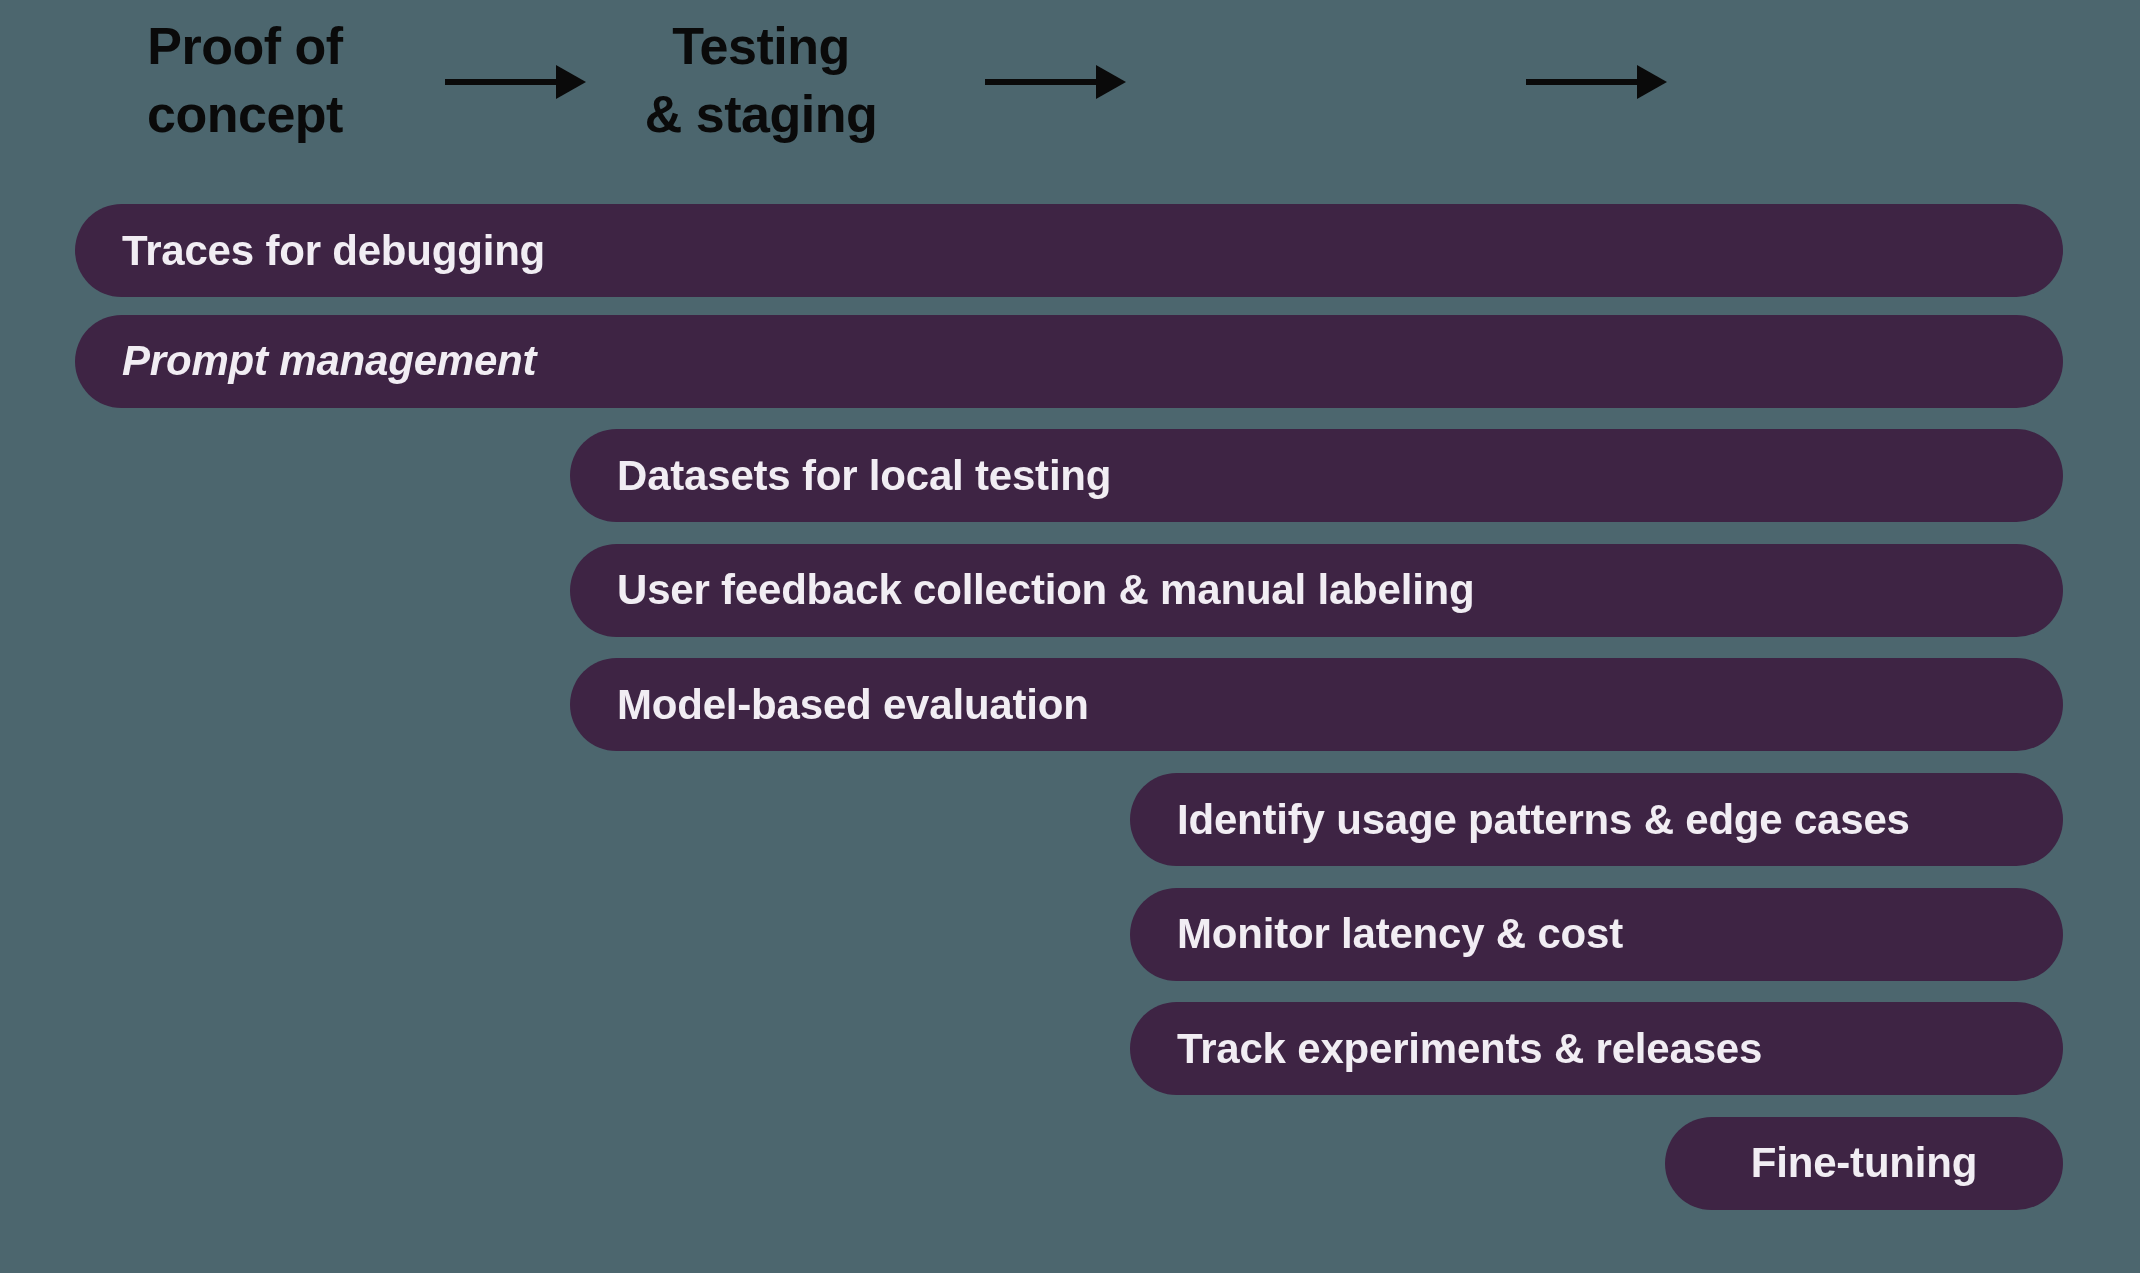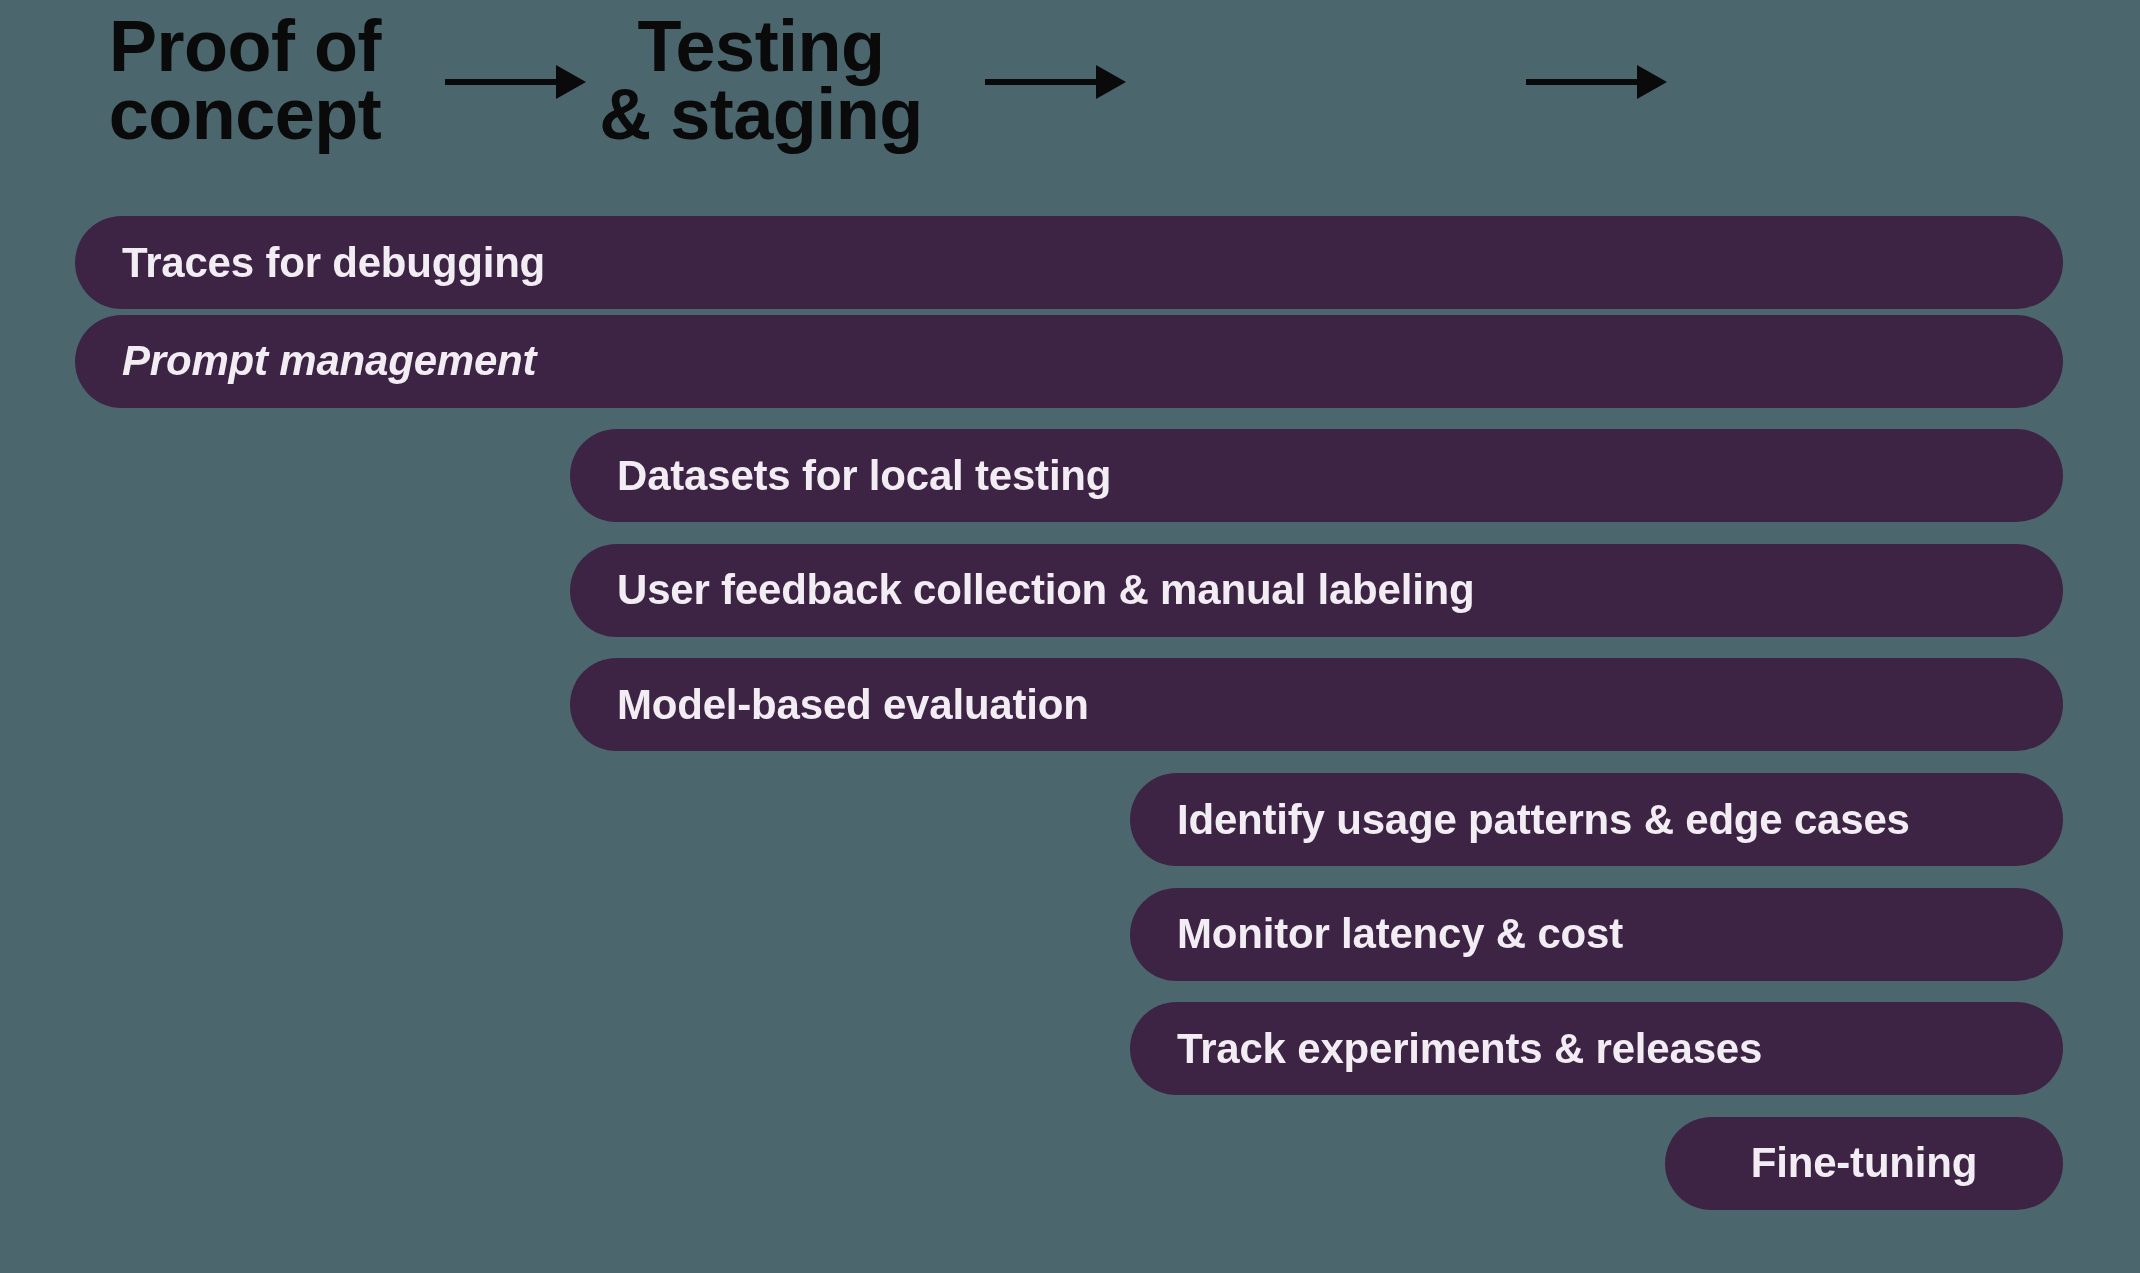--- a/index.html
+++ b/index.html
@@ -20,21 +20,21 @@
     height:1273px;
     background:var(--bg);
     overflow:hidden;
   }
   
   .stage-label{
     position:absolute;
     top:12px;
     width:460px;
     text-align:center;
-    font-size:72px;
+    font-size:52px;
     line-height:68px;
     font-weight:700;
     letter-spacing:-0.5px;
     color:var(--ink);
     white-space:pre-line;
   }
   .stage-1{left:15px;}
   .stage-2{left:531px;}
   .stage-3{left:1096px;}
   
@@ -104,21 +104,21 @@
     <span class="arrow-head"></span>
   </div>
 
 
   <div class="arrow arrow-3">
     <span class="arrow-line"></span>
     <span class="arrow-head"></span>
   </div>
 
   <div id="task-rows">
-      <div class="bar start-1" style="top: 216px;">
+      <div class="bar start-1" style="top: 204px;">
         <span class="bar-label">Traces for debugging</span>
       </div>
       <div class="bar start-1" style="top: 314.6px; font-style: italic;">
         <span class="bar-label">Prompt management</span>
       </div>
       <div class="bar start-2" style="top: 429.2px;">
         <span class="bar-label">Datasets for local testing</span>
       </div>
       <div class="bar start-2" style="top: 543.8px;">
         <span class="bar-label">User feedback collection &amp; manual labeling</span>

